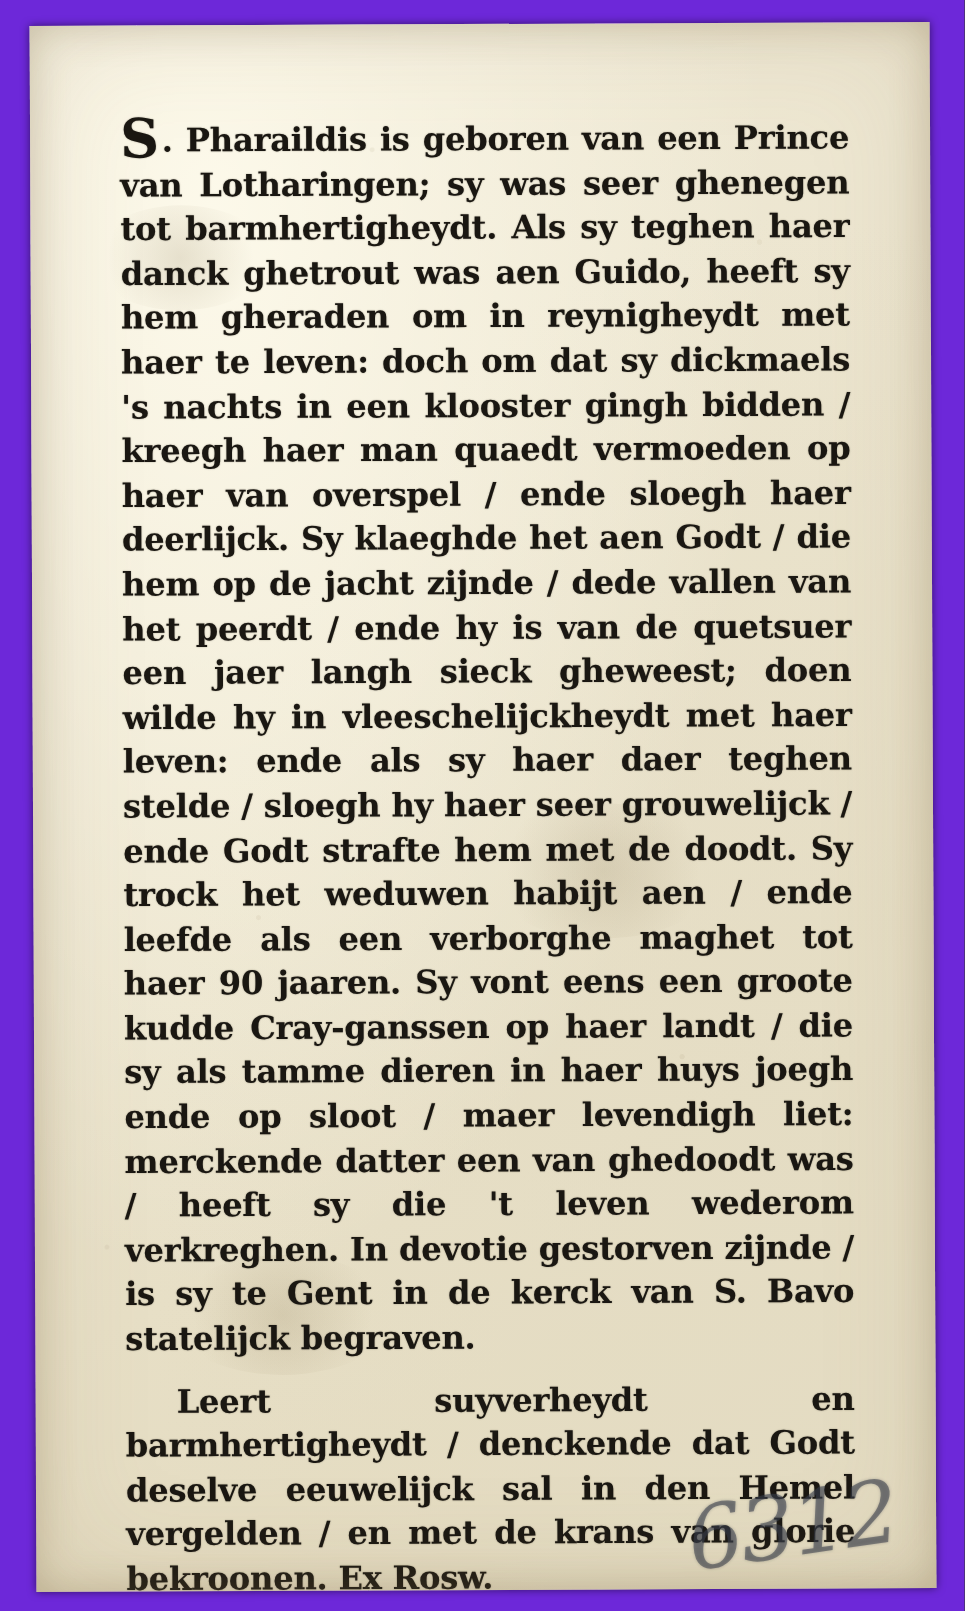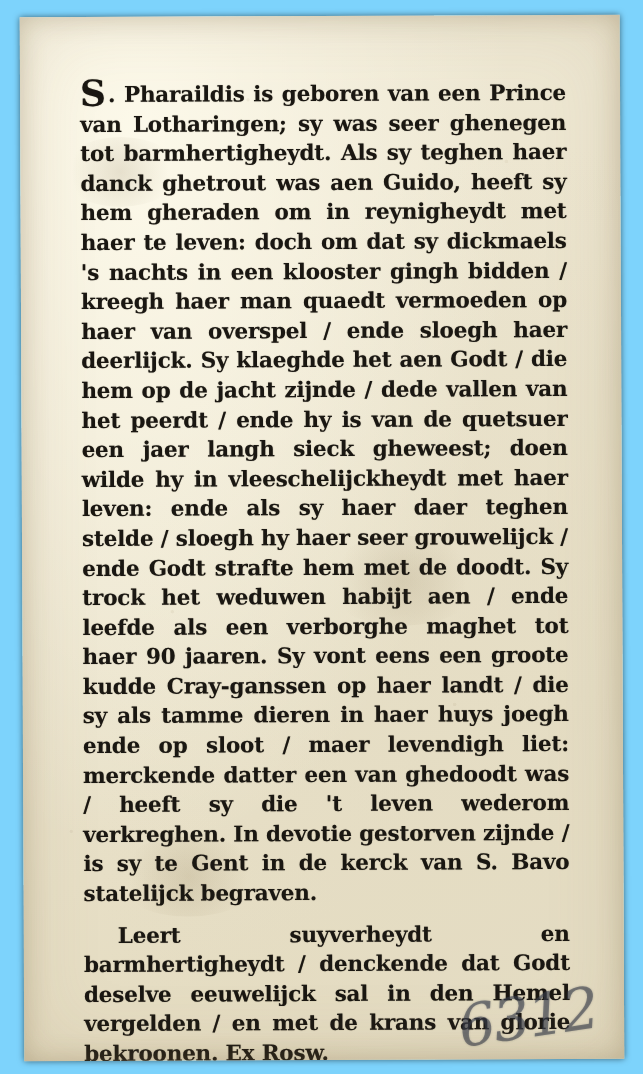--- a/index.html
+++ b/index.html
@@ -11,21 +11,21 @@
     width: 643px;
     height: 1074px;
     overflow: hidden;
     font-family: "DejaVu Serif", serif;
   }
 
   #page {
     position: relative;
     width: 643px;
     height: 1074px;
-    background: #7dd3fc;
+    background: #6d28d9;
   }
 
   
   #paper {
     position: absolute;
     left: 22px;
     top: 16px;
     width: 600px;
     height: 1044px;
     background:

